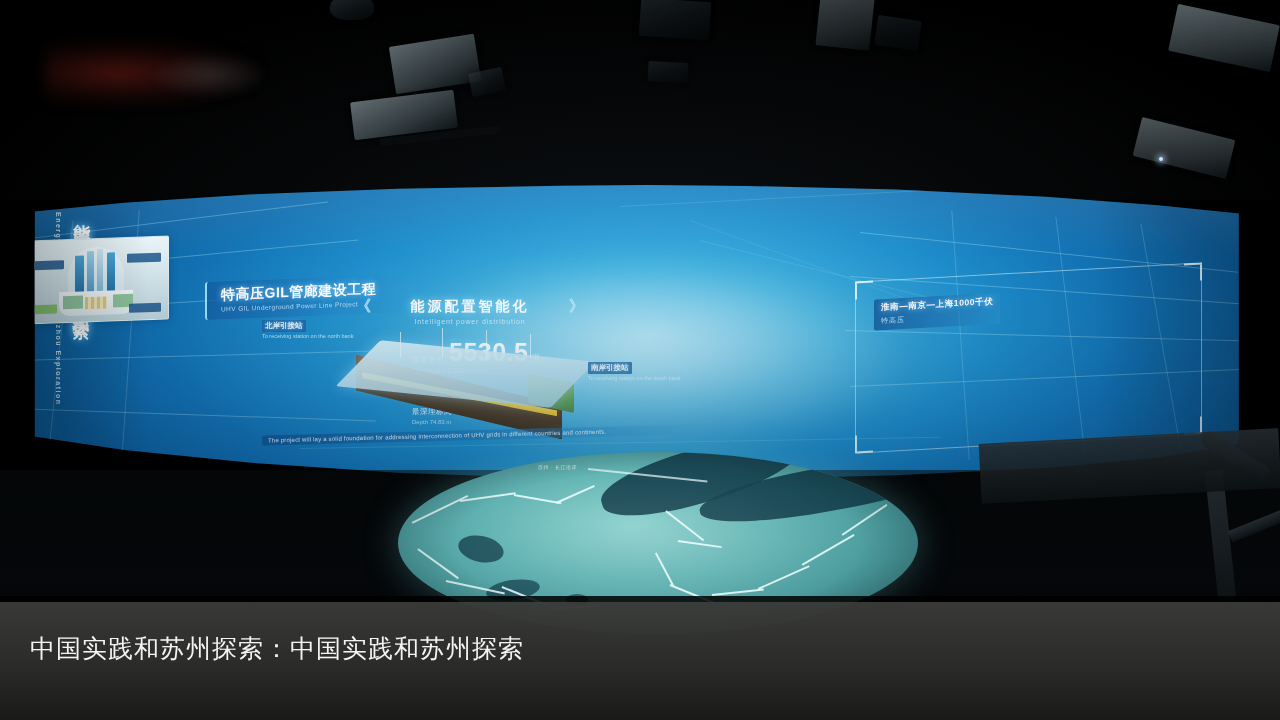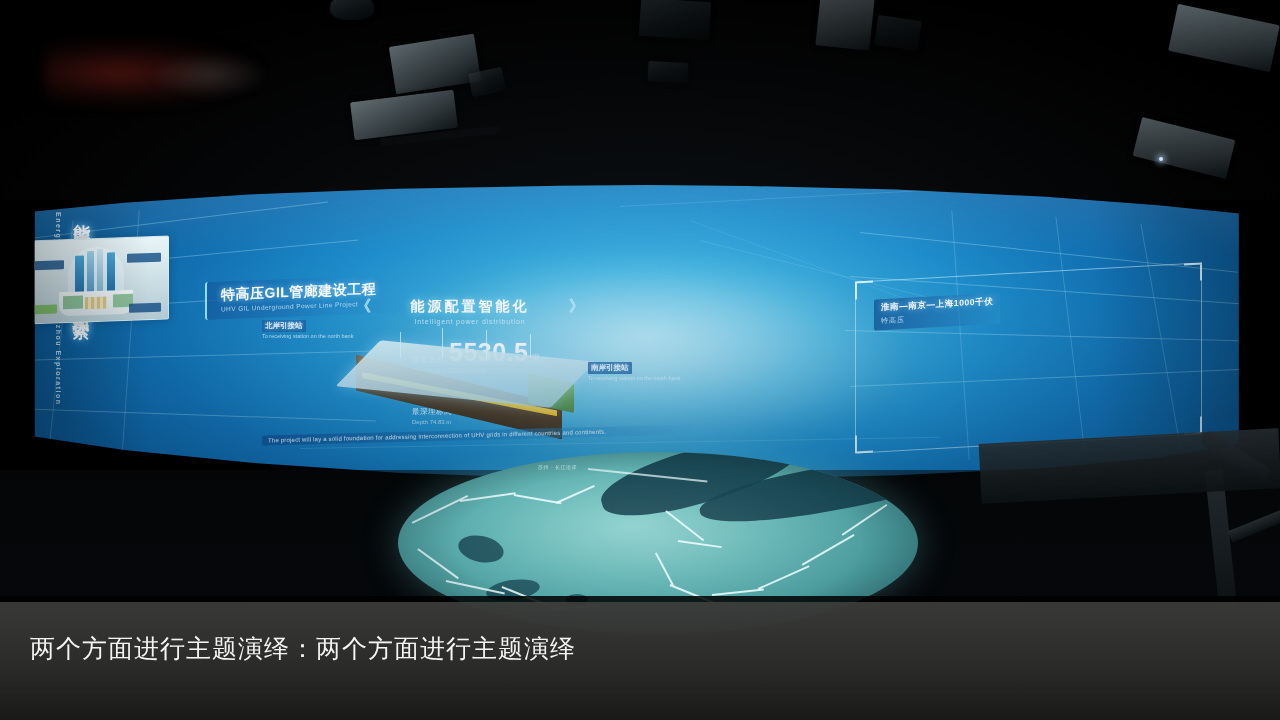--- a/index.html
+++ b/index.html
@@ -326,16 +326,16 @@
   </div>
 
   <div class="rail" style="left:1196px;top:448px;width:78px;height:16px;transform:rotate(32deg);border-radius:8px;"></div>
   <div class="rail" style="left:1212px;top:470px;width:18px;height:140px;transform:rotate(-6deg);"></div>
   <div class="rail" style="left:1228px;top:520px;width:58px;height:12px;transform:rotate(-22deg);"></div>
   <div class="rail" style="left:980px;top:436px;width:300px;height:60px;transform:rotate(-3deg);opacity:.9;"></div>
 
   <div class="blackbar"></div>
 
   <div class="subbar">
-    <div class="subtext">两个方面进行主题演绎：两个方面进行主题演绎</div>
+    <div class="subtext">中国实践和苏州探索：中国实践和苏州探索</div>
   </div>
 
 </div>
 
 </body></html>

